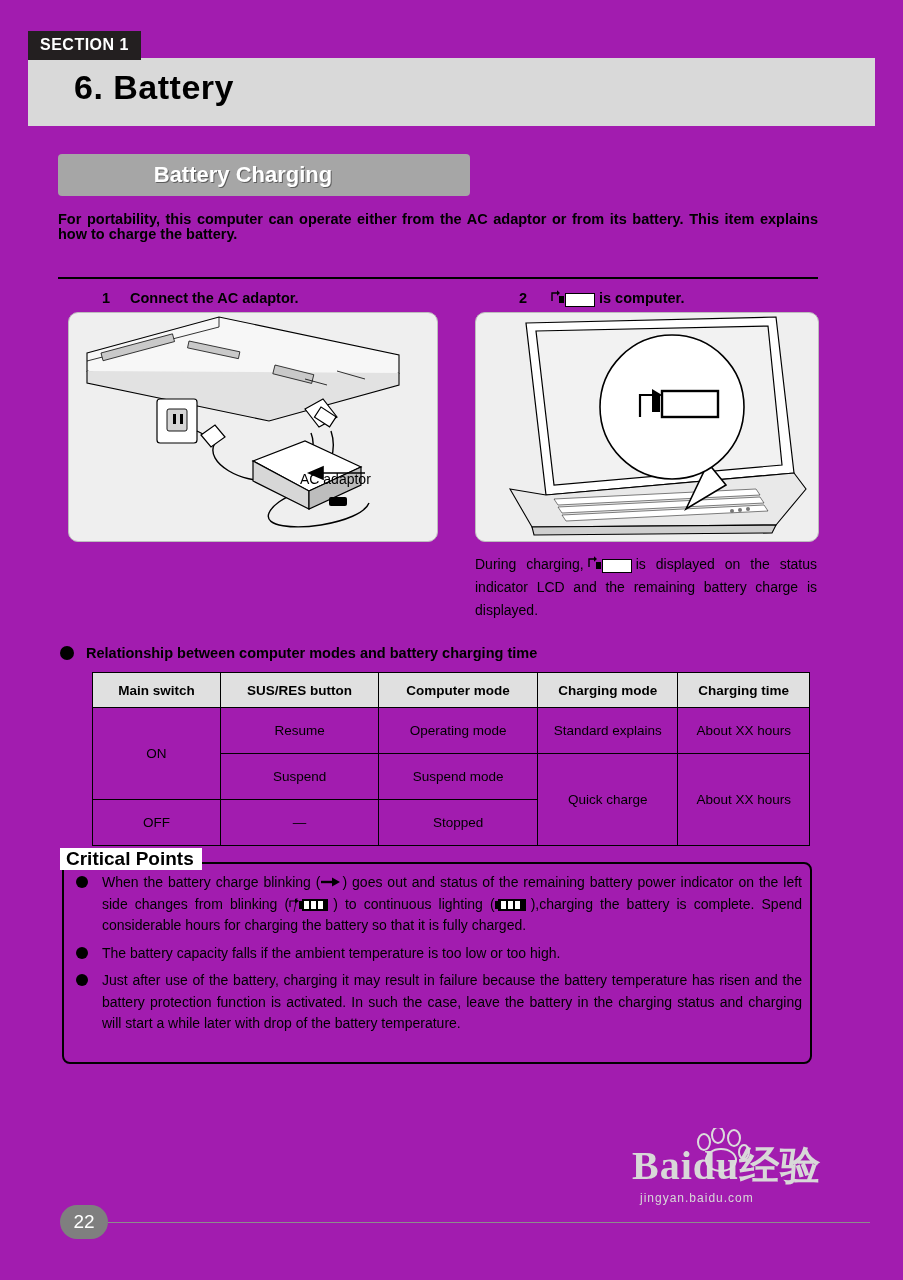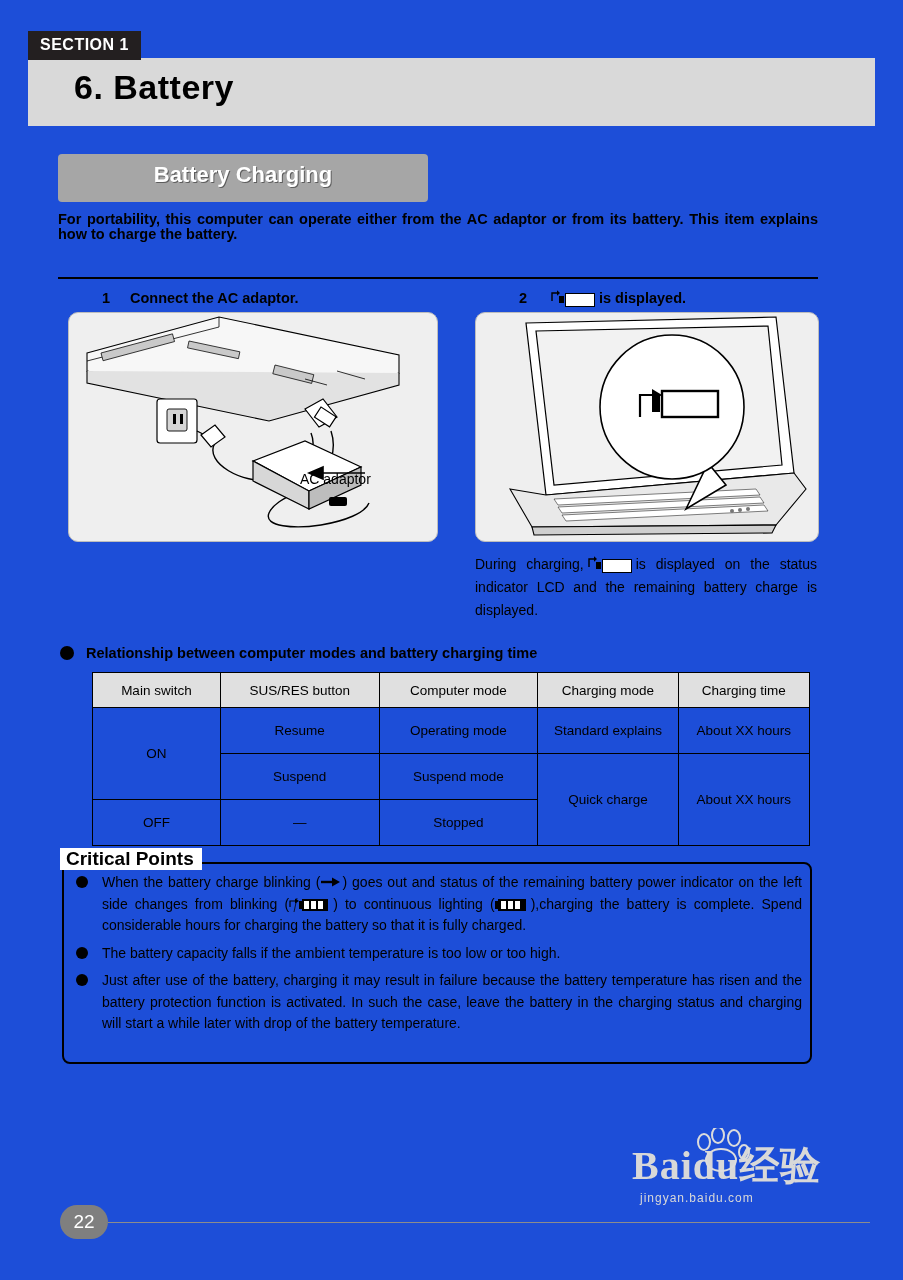--- a/index.html
+++ b/index.html
@@ -12,21 +12,21 @@
     height: 1280px;
     font-family: "Liberation Sans", sans-serif;
     color: #000;
     position: relative;
     overflow: hidden;
   }
   .page {
     position: relative;
     width: 903px;
     height: 1280px;
-    background: #1d4ed8;
+    background: #a21caf;
   }
   
   .section-tag {
     position: absolute;
     left: 28px;
     top: 31px;
     background: #231f20;
     color: #fff;
     font-weight: bold;
     font-size: 16px;
@@ -48,23 +48,24 @@
     font-size: 34px;
     font-weight: bold;
     letter-spacing: 0.5px;
   }
   
   .sub-bar {
     position: absolute;
     left: 58px;
     top: 154px;
     width: 370px;
-    height: 48px;
+    height: 42px;
     background: #a6a6a6;
     border-radius: 4px;
+    padding-left: 42px;
   }
   .sub-bar-text {
     position: absolute;
     left: 0;
     top: 0;
     width: 370px;
     height: 42px;
     line-height: 42px;
     text-align: center;
     color: #fff;
@@ -192,21 +193,21 @@
     border-collapse: collapse;
     font-size: 13.5px;
   }
   table.modes th, table.modes td {
     border: 1px solid #000;
     text-align: center;
     padding: 6px 4px;
   }
   table.modes th {
     background: #e0e0e0;
-    font-weight: normal;
+    font-weight: bold;
     height: 22px;
   }
   table.modes td { height: 33px; }
 
   
   .cp-box {
     position: absolute;
     left: 62px;
     top: 862px;
     width: 746px;
@@ -334,21 +335,21 @@
   </div>
 
   <div class="step step-2">
     <span class="num">2</span><span class="batt-ico">
       <svg class="arrow" viewBox="0 0 10 12">
         <path d="M1 11 L1 3 L6 3" stroke="#000" stroke-width="1.4" fill="none"></path>
         <path d="M6 0.2 L9 3 L6 5.8 Z" fill="#000"></path>
       </svg>
       <span class="cap"></span>
       <span class="body"></span>
-    </span><span>is displayed.</span>
+    </span><span>is computer.</span>
   </div>
 
   <div class="fig fig-left">
     <svg width="368" height="228" viewBox="0 0 368 228">
 
       <g fill="#ffffff" stroke="#000" stroke-width="1.1">
         <path d="M18 40 L150 4 L330 42 L330 60 L200 96 L18 58 Z" fill="#f7f7f7"></path>
         <path d="M18 58 L18 70 L200 108 L330 72 L330 60" fill="#e2e2e2"></path>
         <path d="M150 4 L150 14 L18 48" fill="none" stroke="#000" stroke-width="0.8"></path>
       </g>

